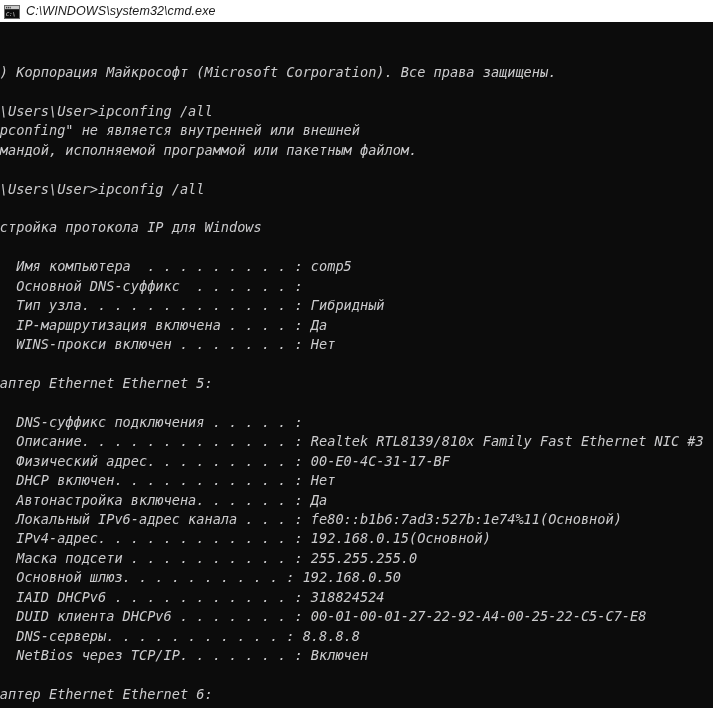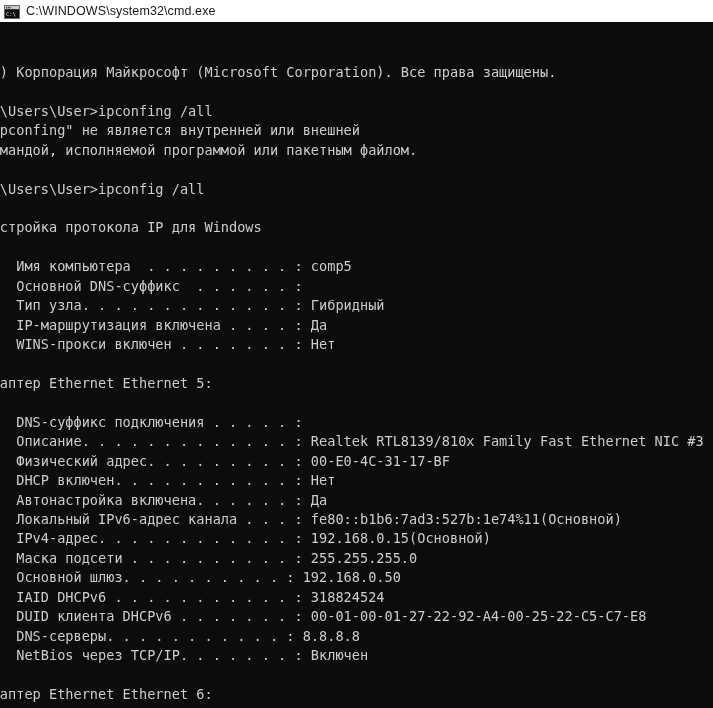--- a/index.html
+++ b/index.html
@@ -14,20 +14,21 @@
     font-family: "DejaVu Sans Mono", "Liberation Mono", monospace;
   }
 
   #window {
     width: 713px;
     height: 708px;
     position: relative;
     background: #0c4a6e;
     display: flex;
     flex-direction: column;
+    font-style: italic;
   }
 
   
   #titlebar {
     height: 22px;
     background: #ffffff;
     display: flex;
     align-items: center;
     padding-left: 4px;
     box-sizing: border-box;

